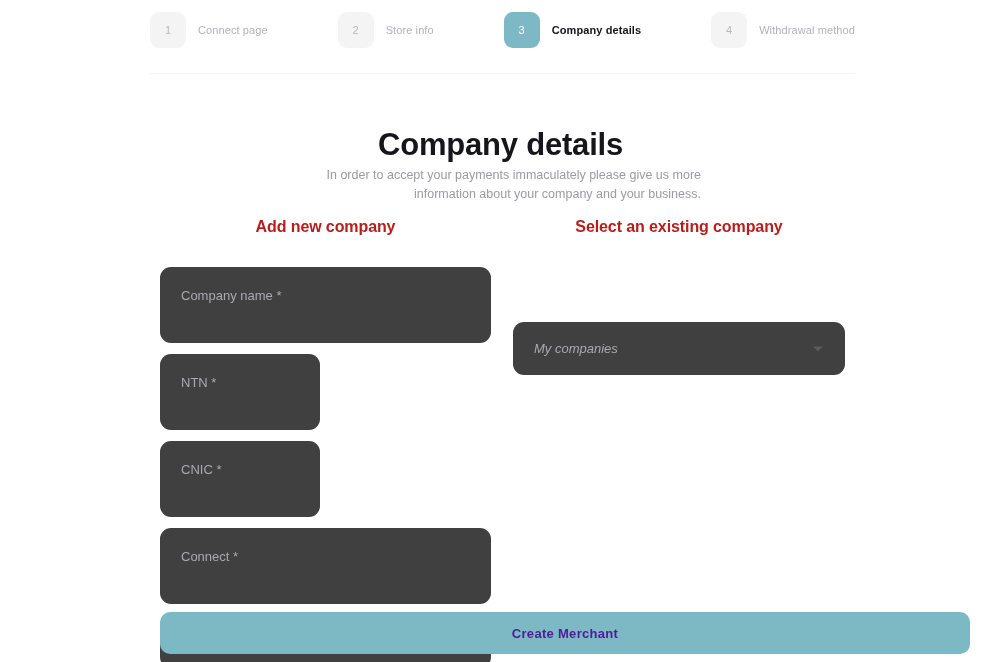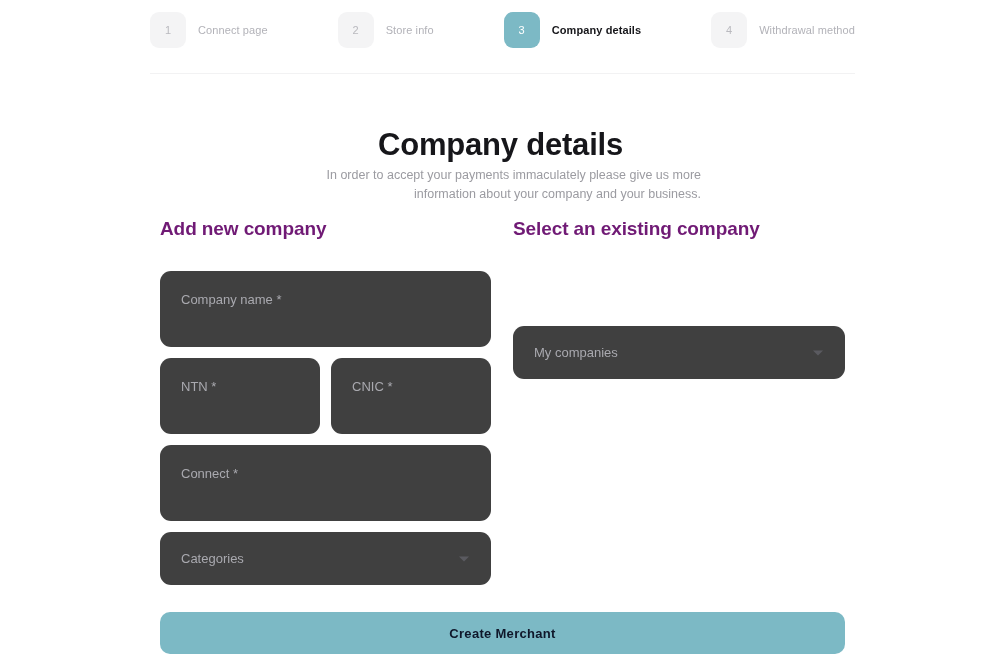--- a/index.html
+++ b/index.html
@@ -92,23 +92,24 @@
     font-size: 12.5px;
     line-height: 19px;
     color: #9b9ba1;
   }
 
   
   .col-left  { position: absolute; left: 160px; top: 218px; width: 331px; }
   .col-right { position: absolute; left: 513px; top: 218px; width: 332px; }
 
   .col-heading {
-    font-size: 19px;
-    font-weight: bold;
-    color: #701a75;
+    text-align: center;
+    font-size: 16px;
+    font-weight: bold;
+    color: #b91c1c;
     letter-spacing: -0.1px;
   }
 
   
   .radio-row {
     display: flex;
     align-items: center;
     margin-top: 30px;
     gap: 41px;
     padding-left: 0;
@@ -148,51 +149,51 @@
   }
   .field .ph {
     position: absolute;
     left: 21px;
     top: 21px;
     font-size: 13px;
     color: #a9a9af;
     pointer-events: none;
   }
   .field-company { margin-top: 31px; height: 76px; width: 331px; }
-  .row-two { display: flex; gap: 11px; margin-top: 11px; }
+  .row-two { display: flex; gap: 11px; margin-top: 11px; flex-direction: column; }
   .field-ntn  { height: 76px; width: 160px; }
   .field-cnic { height: 76px; width: 160px; }
   .field-address { margin-top: 11px; height: 76px; width: 331px; }
   .field-categories { margin-top: 11px; height: 53px; width: 331px; }
   .field-categories .ph { top: 19px; }
-  .field-mycompanies { margin-top: 86px; height: 53px; width: 332px; }
+  .field-mycompanies { margin-top: 86px; height: 53px; width: 332px; font-style: italic; }
   .field-mycompanies .ph { top: 19px; }
 
   .caret {
     position: absolute;
     right: 22px;
     top: 50%;
     transform: translateY(-50%);
     width: 0; height: 0;
     border-left: 5px solid transparent;
     border-right: 5px solid transparent;
     border-top: 5px solid #5a5a60;
   }
 
   
   .submit-btn {
     position: absolute;
     left: 160px;
     top: 612px;
-    width: 685px;
+    width: 810px;
     height: 42px;
     background: #7cb9c5;
     border: none;
     border-radius: 10px;
-    color: #0f172a;
+    color: #4c1d95;
     font-family: "Liberation Sans", sans-serif;
     font-size: 13px;
     font-weight: bold;
     letter-spacing: 0.3px;
     cursor: pointer;
   }
 </style>
 </head>
 <body>
 

